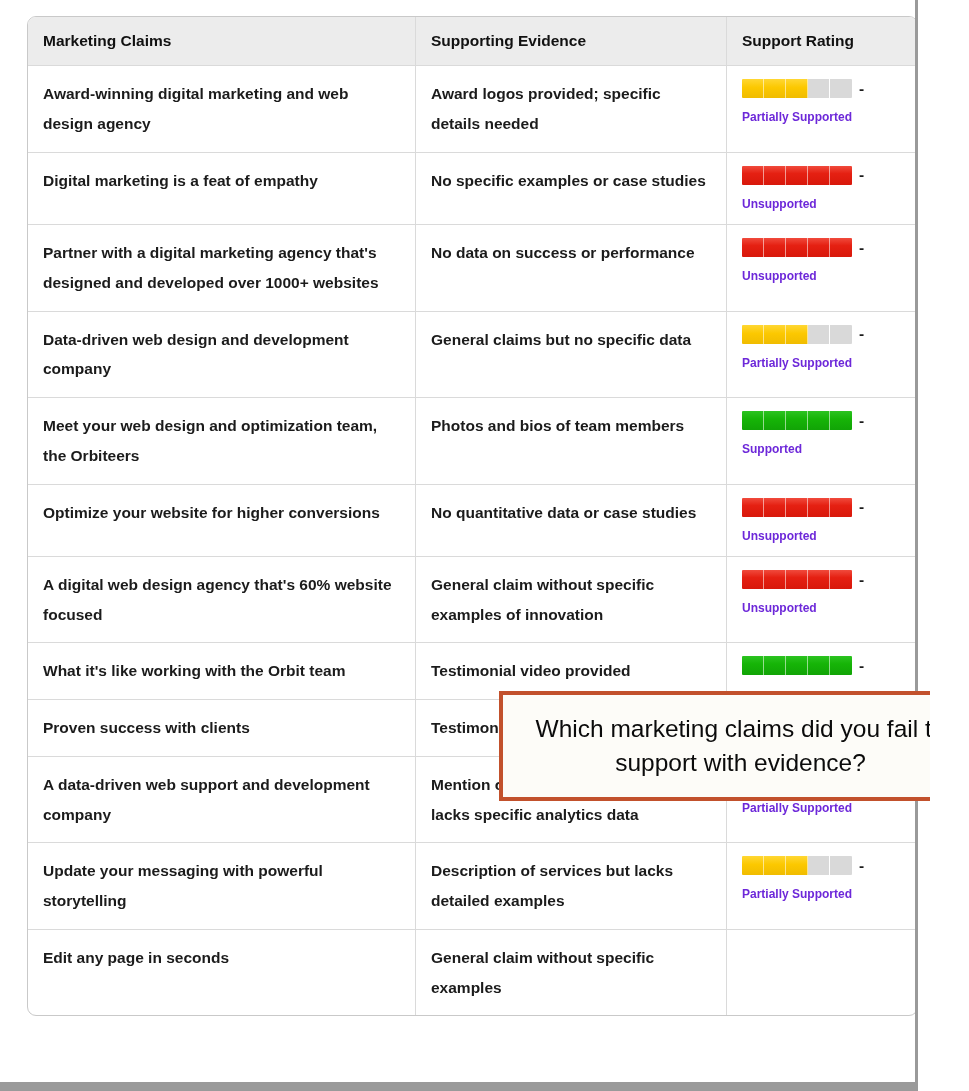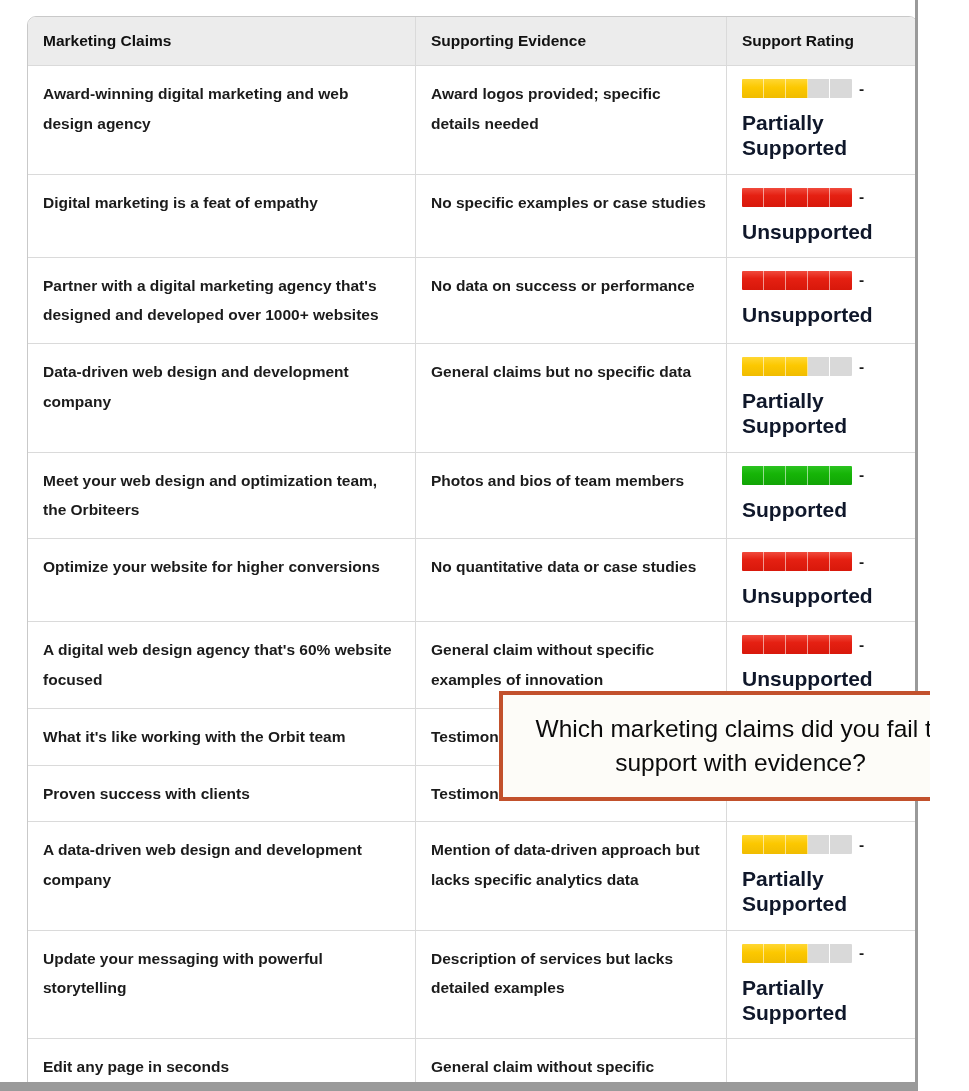--- a/index.html
+++ b/index.html
@@ -116,22 +116,22 @@
   .rating-dash {
     display: inline-block;
     vertical-align: middle;
     margin-left: 7px;
     font-size: 15.5px;
     color: #1b1b1b;
   }
   .rating-label {
     display: block;
     margin-top: 12px;
-    font-size: 21px;
-    color: #0f172a;
+    font-size: 12px;
+    color: #6d28d9;
     line-height: 1.2;
   }
 
   
   #callout {
     position: absolute;
     left: 484px;
     top: 691px;
     width: 483px;
     height: 110px;
@@ -232,21 +232,21 @@
             <td>
               <span class="rating-wrap"><span class="rating-bar"><span class="seg green"></span><span class="seg green"></span><span class="seg green"></span><span class="seg green"></span><span class="seg green"></span></span><span class="rating-dash">-</span></span>
             </td>
           </tr>
           <tr>
             <td>Proven success with clients</td>
             <td>Testimon</td>
             <td></td>
           </tr>
           <tr>
-            <td>A data-driven web design and development company</td>
+            <td>A data-driven web support and development company</td>
             <td>Mention of data-driven approach but lacks specific analytics data</td>
             <td>
               <span class="rating-wrap"><span class="rating-bar"><span class="seg yellow"></span><span class="seg yellow"></span><span class="seg yellow"></span><span class="seg empty"></span><span class="seg empty"></span></span><span class="rating-dash">-</span></span>
               <span class="rating-label">Partially Supported</span>
             </td>
           </tr>
           <tr>
             <td>Update your messaging with powerful storytelling</td>
             <td>Description of services but lacks detailed examples</td>
             <td>

